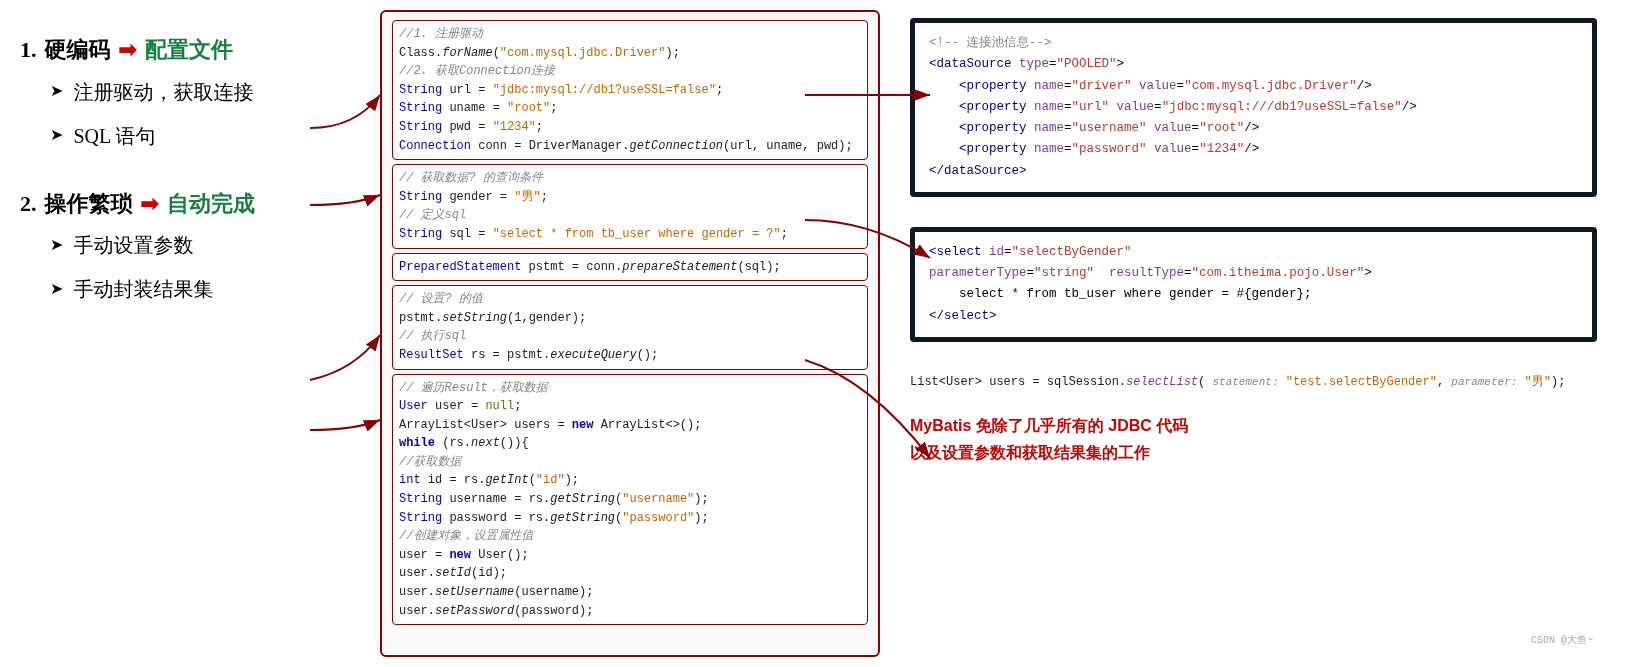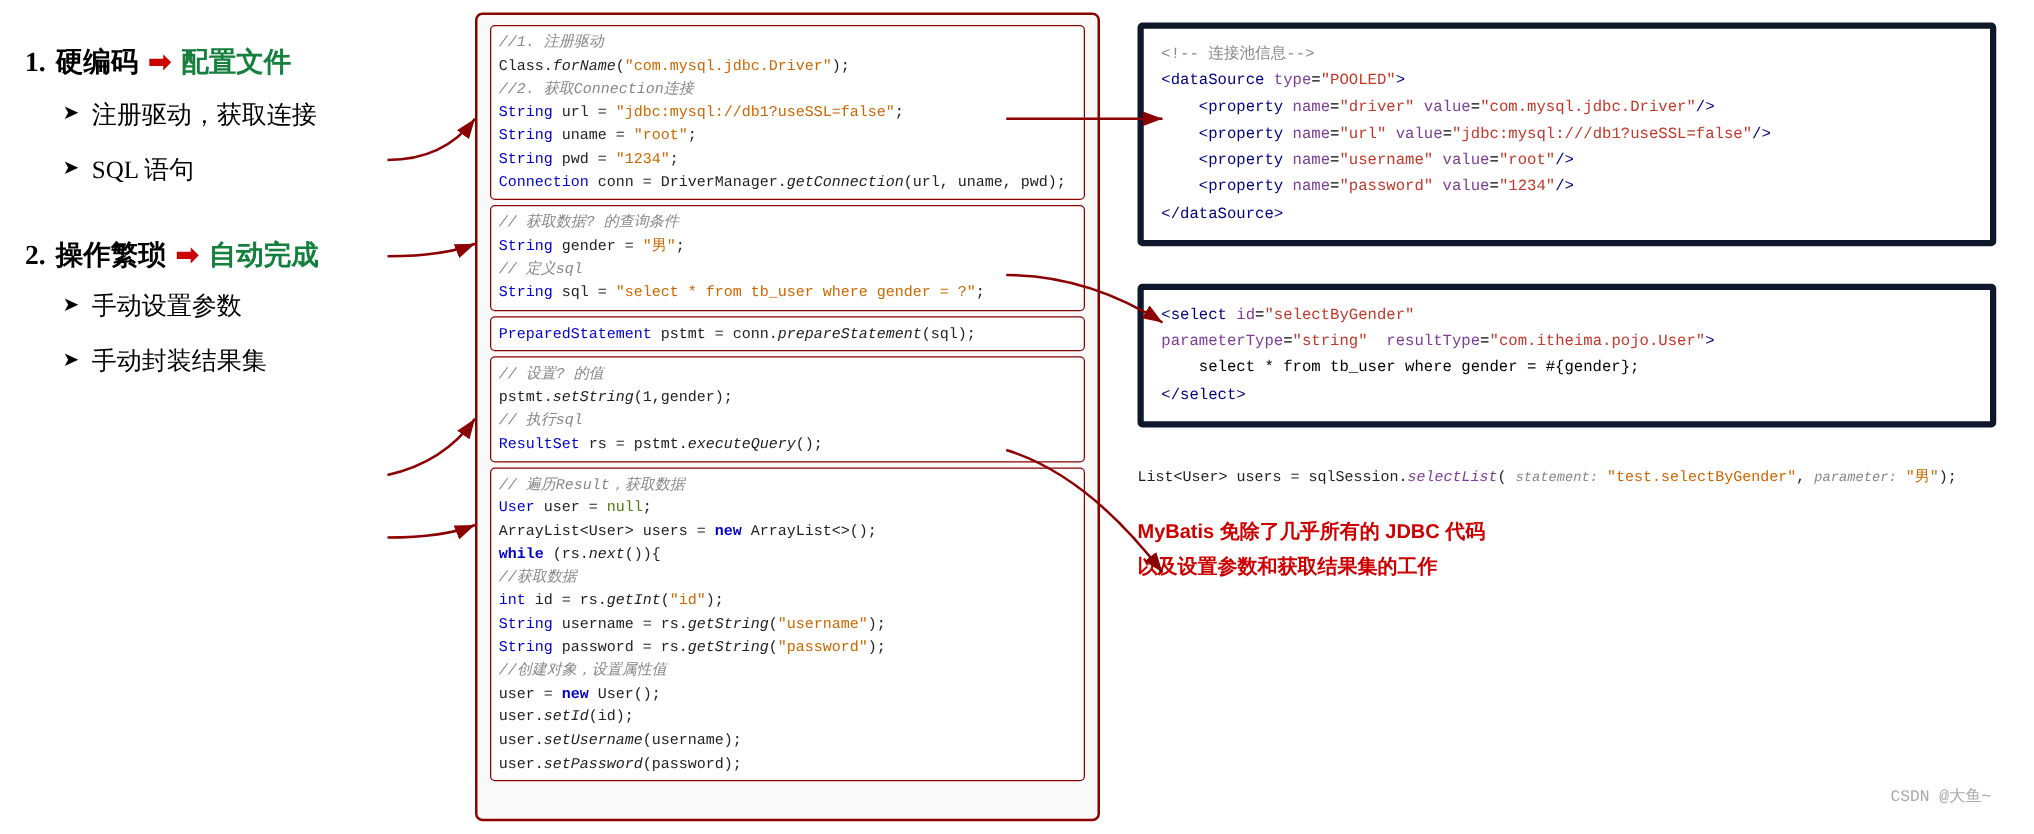--- a/index.html
+++ b/index.html
@@ -133,21 +133,21 @@
       font-size: 16px;
       font-weight: bold;
       color: #cc0000;
       line-height: 1.7;
     }
 
     .csdn-watermark {
       position: absolute;
       bottom: 8px;
       right: 14px;
-      font-size: 13px;
+      font-size: 10px;
       color: #aaa;
     }
 
     
     .arrow-overlay {
       position: absolute;
       top: 0;
       left: 0;
       width: 100%;
       height: 100%;

